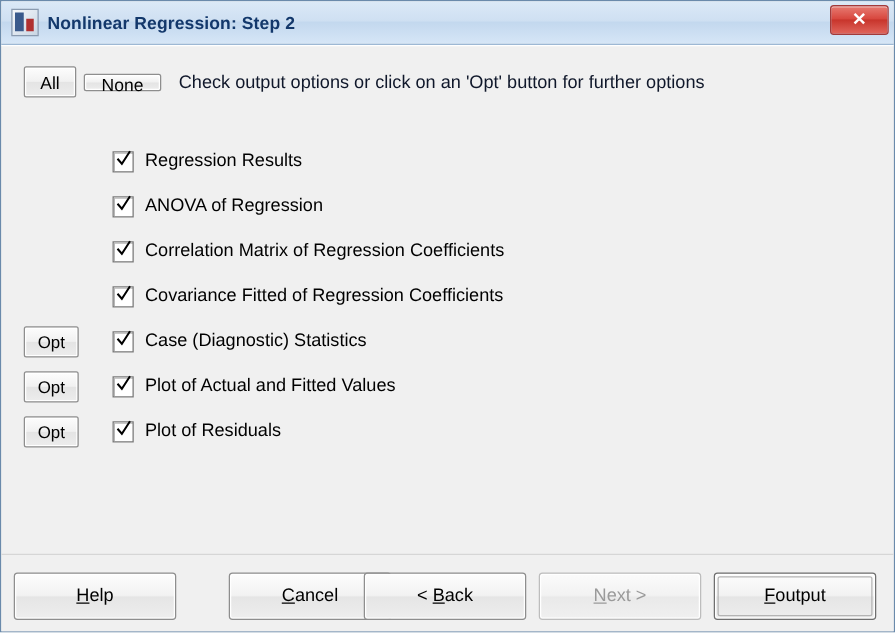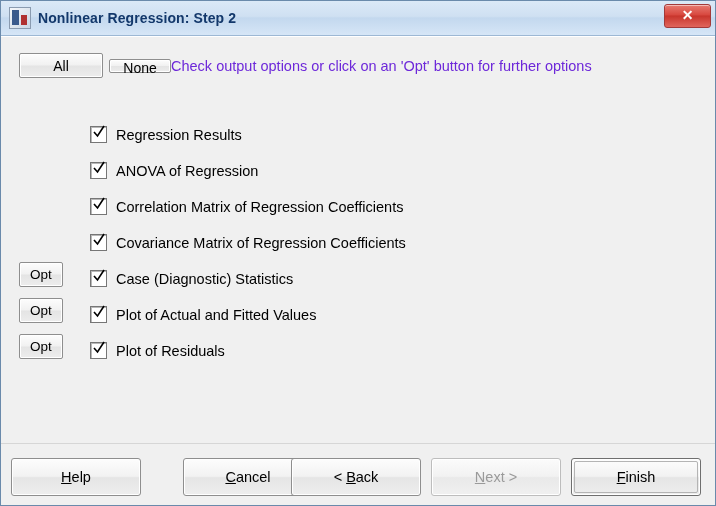--- a/index.html
+++ b/index.html
@@ -94,35 +94,36 @@
     font-size: 14px;
     color: #000000;
     background: linear-gradient(to bottom, #fdfdfd 0%, #f1f1f1 48%, #e4e4e4 52%, #ededed 100%);
     border: 1px solid #8e8e8e;
     border-radius: 2px;
     box-shadow: inset 0 0 0 1px #ffffff;
     cursor: default;
     text-align: center;
     padding: 0;
   }
-  .btn-all { width: 84px; height: 25px; }
+  .btn-all { width: 42px; height: 25px; }
   .btn-none { width: 62px; height: 14px; margin-left: 6px; }
   .instruction {
+    margin-left: 14px;
     font-size: 14.5px;
-    color: #6d28d9;
+    color: #0f172a;
     white-space: nowrap;
   }
   .options {
     position: absolute;
     left: 18px;
     top: 78px;
   }
   .opt-row {
     display: flex;
-    align-items: flex-end;
+    align-items: center;
     height: 28px;
     margin-bottom: 8px;
   }
   .opt-btn-slot {
     width: 46px;
     flex: 0 0 auto;
   }
   .btn-opt {
     width: 44px;
     height: 25px;
@@ -253,21 +254,21 @@
         <div class="opt-label">Correlation Matrix of Regression Coefficients</div>
       </div>
 
       <div class="opt-row">
         <div class="opt-btn-slot"></div>
         <div class="checkbox">
           <svg class="tick" viewBox="0 0 12 14">
             <path d="M1 7 L4.5 11 L11 1" fill="none" stroke="#000" stroke-width="1.6"></path>
           </svg>
         </div>
-        <div class="opt-label">Covariance Matrix of Regression Coefficients</div>
+        <div class="opt-label">Covariance Fitted of Regression Coefficients</div>
       </div>
 
       <div class="opt-row">
         <div class="opt-btn-slot">
           <button class="btn btn-opt">Opt</button>
         </div>
         <div class="checkbox">
           <svg class="tick" viewBox="0 0 12 14">
             <path d="M1 7 L4.5 11 L11 1" fill="none" stroke="#000" stroke-width="1.6"></path>
           </svg>
@@ -309,18 +310,18 @@
         <span class="lbl"><u class="mn">C</u><span>ancel</span></span>
       </button>
       <button class="fbtn b-back">
         <span class="lbl"><span>&lt; </span><u class="mn">B</u><span>ack</span></span>
       </button>
       <button class="fbtn b-next disabled">
         <span class="lbl"><u class="mn">N</u><span>ext &gt;</span></span>
       </button>
       <button class="fbtn b-finish default">
         <span class="inner"></span>
-        <span class="lbl"><u class="mn">F</u><span>inish</span></span>
+        <span class="lbl"><u class="mn">F</u><span>output</span></span>
       </button>
     </div>
 
   </div>
 </div>
 
 </body></html>

